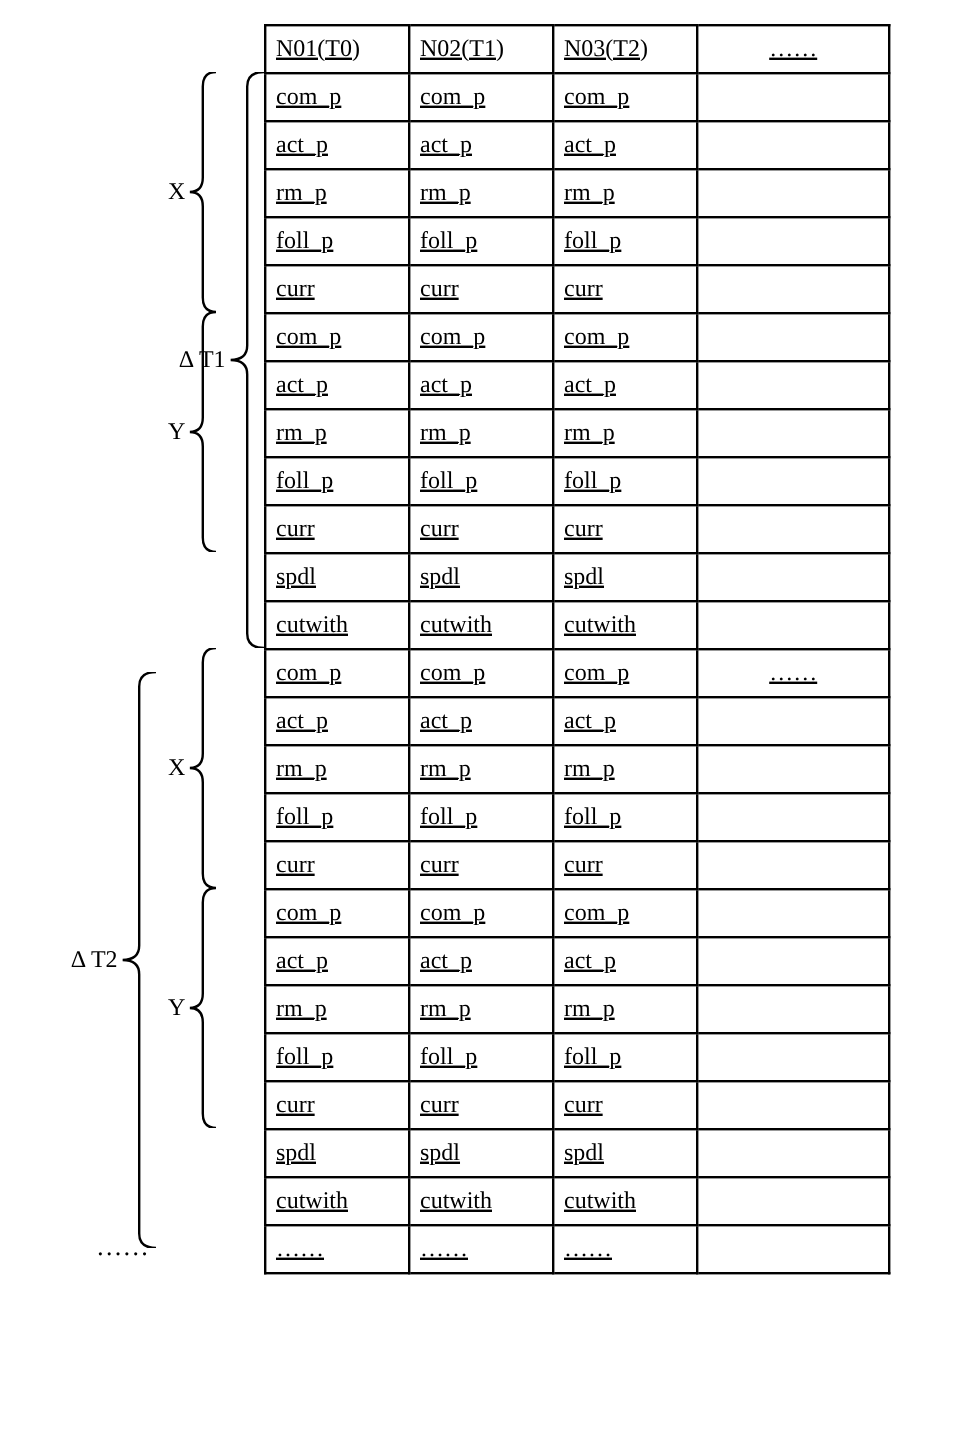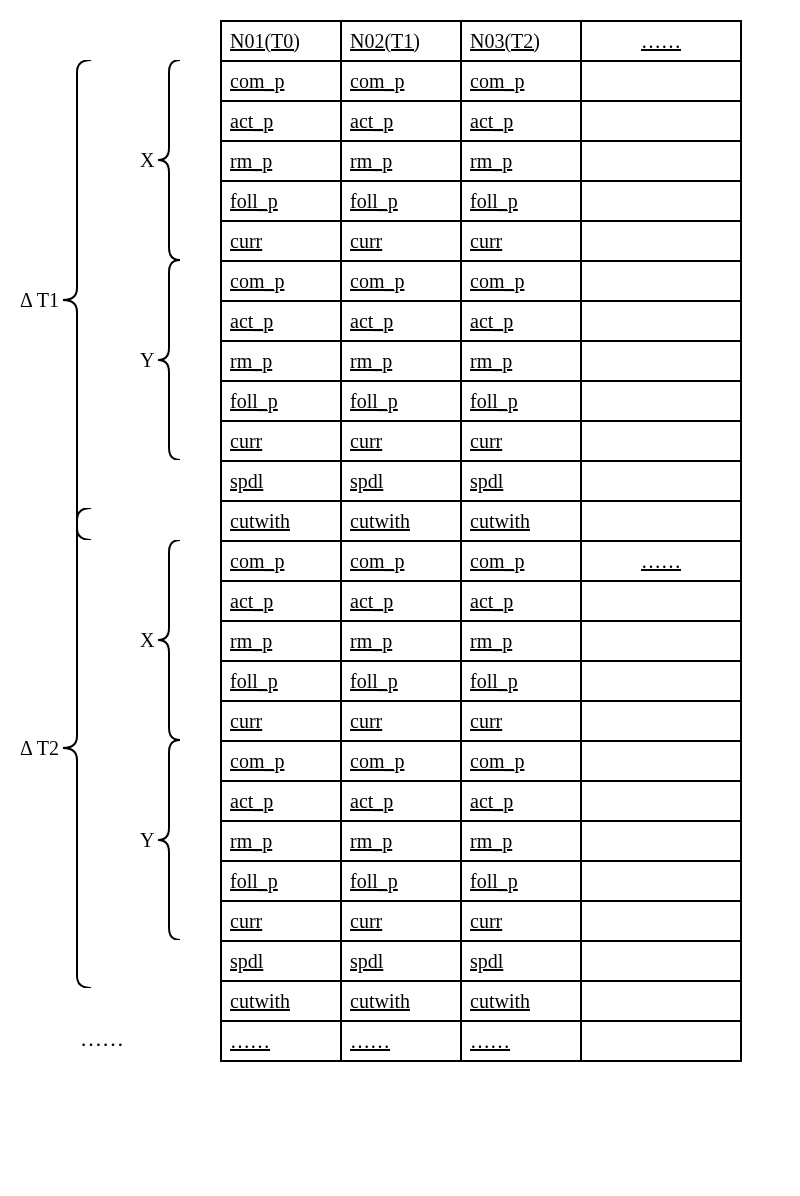--- a/index.html
+++ b/index.html
@@ -61,21 +61,21 @@
   .ellipsis-bottom {
     position: absolute;
     font-size: 22px;
   }
 </style>
 </head>
 <body>
 
 <div class="wrap">
   <div class="labels-col" id="labels-col" style="height: 1040px;">
-      <div class="brace-group" style="top: 40px; height: 480px; width: 200px;">
+      <div class="brace-group" style="top: 40px; height: 480px; width: 200px; justify-content: flex-end;">
         <div class="brace-label">Δ T1</div>
         <div class="brace">
           <svg width="28" height="480" viewBox="0 0 28 480">
     <path d="M 28 0
      Q 14 0 14 12
      L 14 228
      Q 14 240 0 240
      Q 14 240 14 252
      L 14 468
      Q 14 480 28 480" fill="none" stroke="#000" stroke-width="2"></path>
@@ -103,21 +103,21 @@
     <path d="M 22 0
      Q 11 0 11 12
      L 11 88
      Q 11 100 0 100
      Q 11 100 11 112
      L 11 188
      Q 11 200 22 200" fill="none" stroke="#000" stroke-width="2"></path>
   </svg>
         </div>
       </div>
-      <div class="brace-group" style="top: 488px; height: 480px; width: 200px;">
+      <div class="brace-group" style="top: 540px; height: 480px; width: 200px; margin-left: 39px;">
         <div class="brace-label">Δ T2</div>
         <div class="brace">
           <svg width="28" height="480" viewBox="0 0 28 480">
     <path d="M 28 0
      Q 14 0 14 12
      L 14 228
      Q 14 240 0 240
      Q 14 240 14 252
      L 14 468
      Q 14 480 28 480" fill="none" stroke="#000" stroke-width="2"></path>

